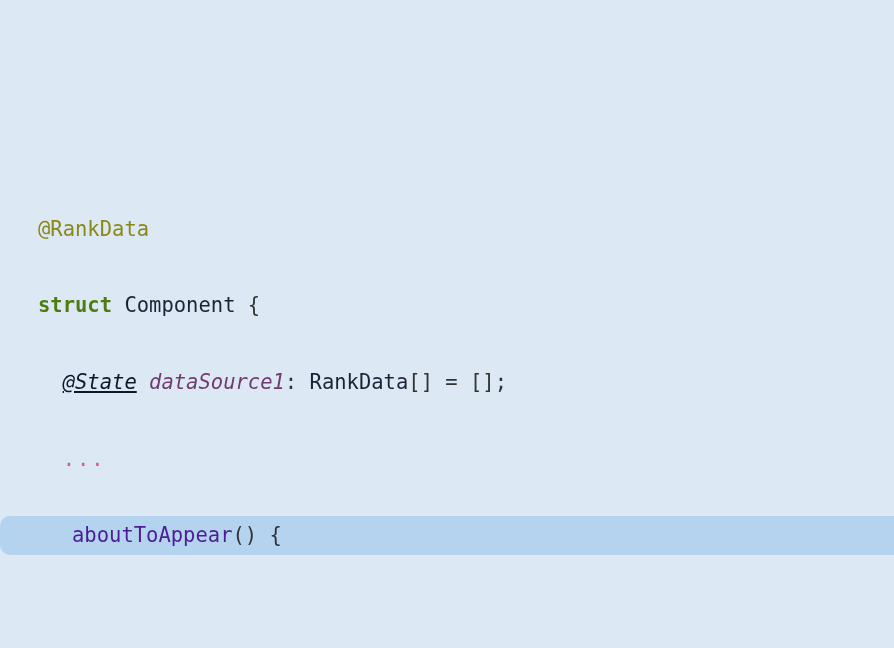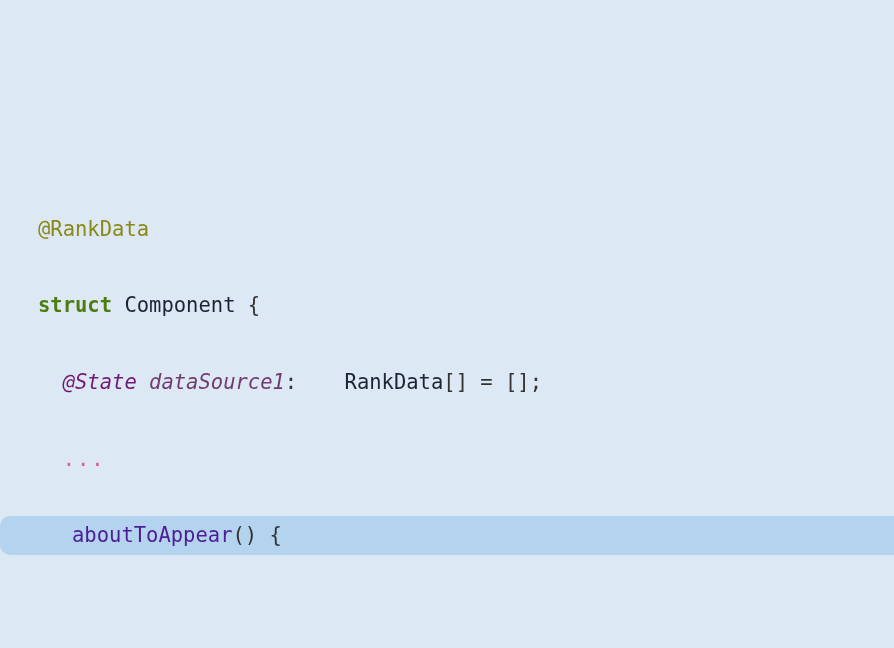--- a/index.html
+++ b/index.html
@@ -28,23 +28,23 @@
     .highlighted-line {
       background-color: #b4d3ef;
       margin-left: -38px;
       margin-right: -13px;
       padding-left: 35px;
       border-radius: 10px;
     }
     .decorator { color: #8a8816; }
     .keyword { color: #4d7c0f; font-weight: bold; }
     .struct-name { color: #1d2337; }
-    .state-decorator { color: #701a75; font-style: italic; }
+    .state-decorator { color: #0f172a; font-style: italic; text-decoration: underline; }
     .property { color: #713b6f; font-style: italic; }
-    .type { color: #1d2337; margin-left: 35px; }
+    .type { color: #1d2337; }
     .punct { color: #333; }
     .assign { color: #333; }
     .ellipsis { color: #d86087; letter-spacing: 2px; }
     .method-name { color: #4c1d95; }
     .paren { color: #333; }
     .brace { color: #333; }
   </style>
 </head>
 <body>
 

